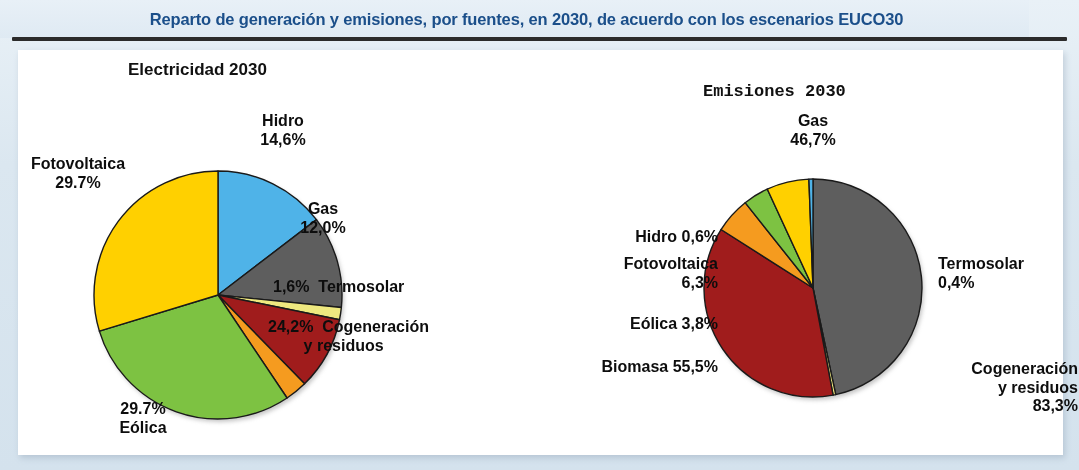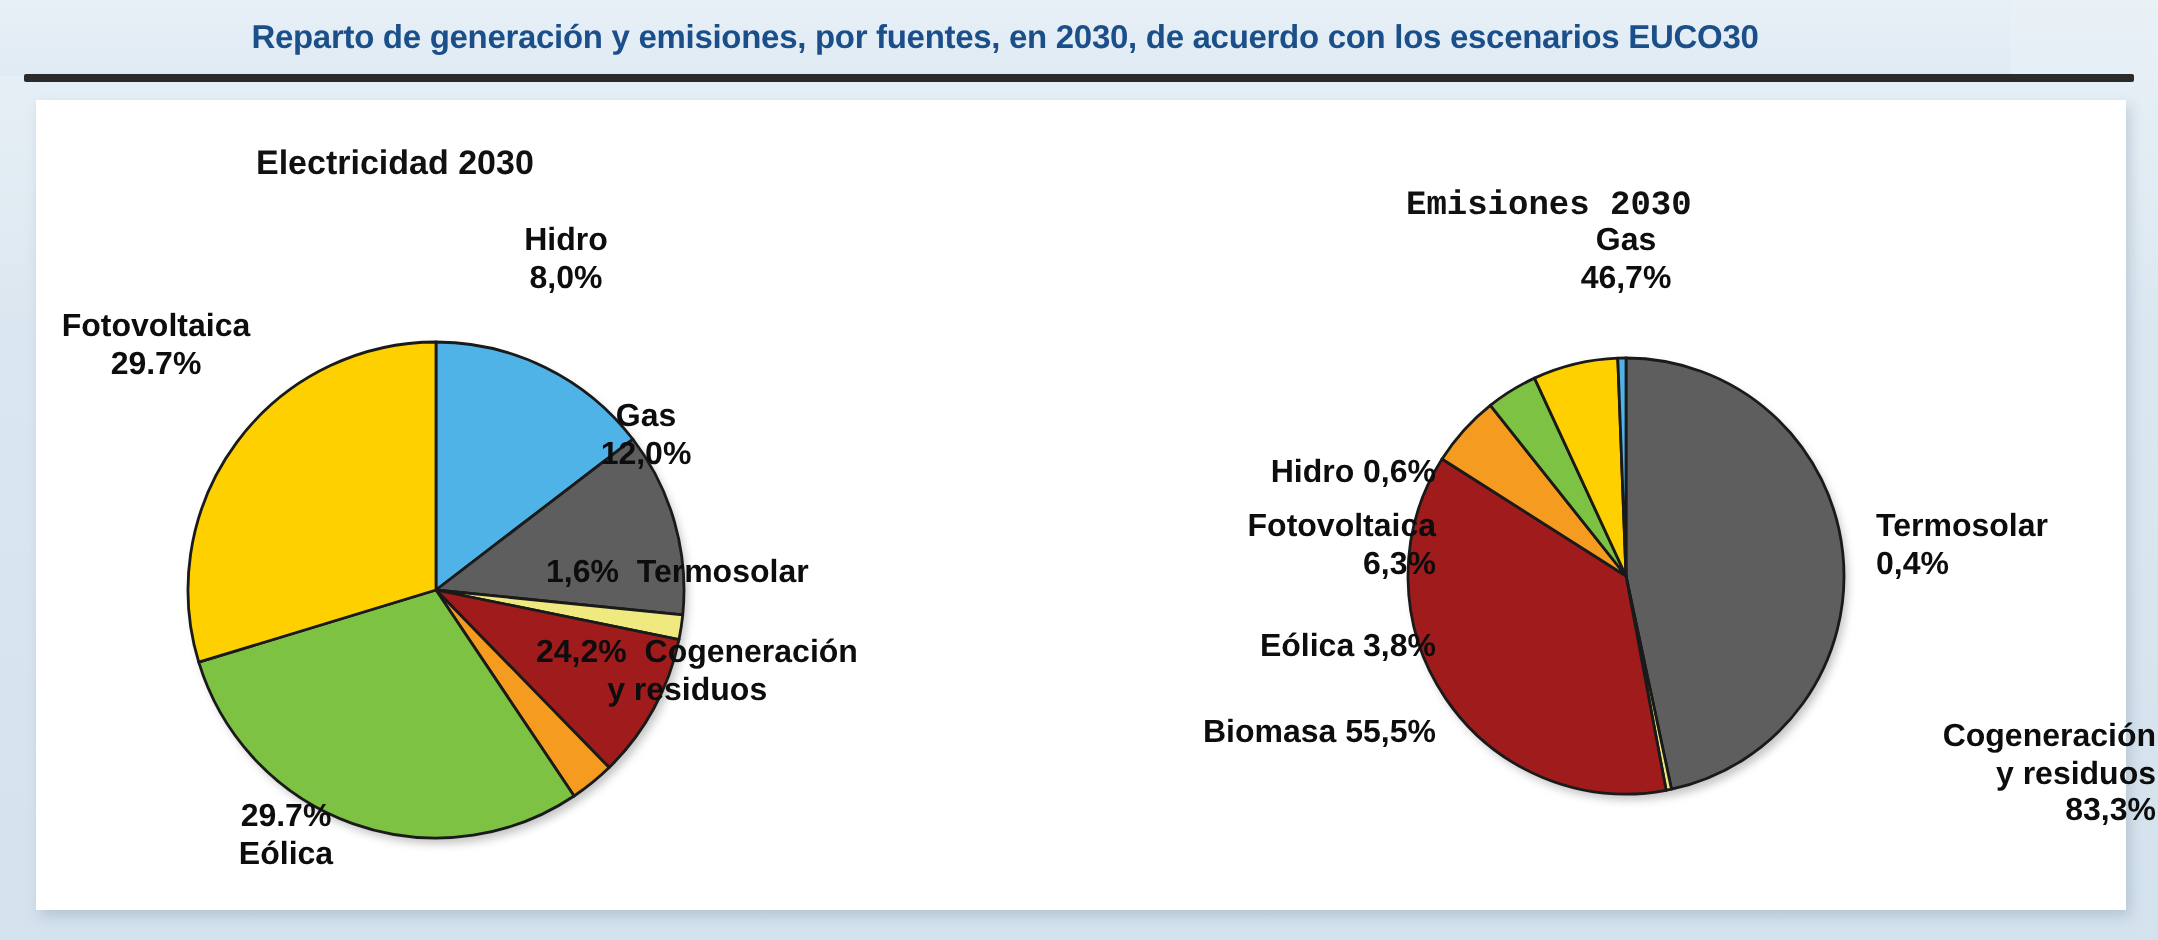--- a/index.html
+++ b/index.html
@@ -21,20 +21,21 @@
   .title-bar {
     position: absolute;
     left: 0;
     top: 0;
     width: 1005px;
     height: 38px;
     display: flex;
     align-items: center;
     justify-content: center;
     background: linear-gradient(180deg, #e8f0f7 0%, #dfeaf3 100%);
+    padding-left: 24px;
   }
   .title-text {
     color: #1b4f8a;
     font-size: 16.5px;
     font-weight: bold;
     letter-spacing: -0.15px;
     white-space: nowrap;
   }
   .title-rule {
     position: absolute;
@@ -59,21 +60,20 @@
   .chart-area { position: absolute; top: 0; height: 405px; }
   #chart-left  { left: 0;    width: 530px; }
   #chart-right { left: 530px; width: 515px; }
 
   .chart-title {
     position: absolute;
     font-size: 17px;
     font-weight: bold;
     color: #111111;
     white-space: nowrap;
-    margin-top: 12px;
   }
   #title-left  { left: 110px; top: 10px; }
   #title-right { left: 155px; top: 32px; font-family: Liberation Mono, monospace; }
 
   .pie-wrap { position: absolute; }
   #pie-left  { left: 75px;  top: 120px; width: 250px; height: 250px; }
   #pie-right { left: 155px; top: 128px; width: 220px; height: 220px; }
 
   .pie-wrap svg { display: block; overflow: visible; }
   .pie-shadow {
@@ -138,21 +138,21 @@
             <path d="M 125 125 L 223.45480943233156 49.616643085868915 A 124 124 0 0 1 248.37392610568122 137.44485264155063 Z" fill="#5E5E5E" stroke="#1a1a1a" stroke-width="1.4" stroke-linejoin="round"></path>
             <path d="M 125 125 L 248.37392610568122 137.44485264155063 A 124 124 0 0 1 246.50202649564662 149.76403758378646 Z" fill="#EFE97F" stroke="#1a1a1a" stroke-width="1.4" stroke-linejoin="round"></path>
             <path d="M 125 125 L 246.50202649564662 149.76403758378646 A 124 124 0 0 1 211.57251195519063 213.77612389470704 Z" fill="#A01C1C" stroke="#1a1a1a" stroke-width="1.4" stroke-linejoin="round"></path>
             <path d="M 125 125 L 211.57251195519063 213.77612389470704 A 124 124 0 0 1 194.05257644453533 227.99389150028077 Z" fill="#F59B1F" stroke="#1a1a1a" stroke-width="1.4" stroke-linejoin="round"></path>
             <path d="M 125 125 L 194.05257644453533 227.99389150028077 A 124 124 0 0 1 6.367705606705044 161.08848468670575 Z" fill="#7DC242" stroke="#1a1a1a" stroke-width="1.4" stroke-linejoin="round"></path>
             <path d="M 125 125 L 6.367705606705044 161.08848468670575 A 124 124 0 0 1 124.99999999999997 1 Z" fill="#FFD000" stroke="#1a1a1a" stroke-width="1.4" stroke-linejoin="round"></path>
           </svg>
       </div>
 
       <div class="lbl c" id="l-hidro">Hidro
-8,0%</div>
+14,6%</div>
       <div class="lbl c" id="l-fotovol">Fotovoltaica
 29.7%</div>
       <div class="lbl c" id="l-gas">Gas
 12,0%</div>
       <div class="lbl l" id="l-termosolar">1,6%  Termosolar</div>
       <div class="lbl l" id="l-cogen">24,2%  Cogeneración
         y residuos</div>
       <div class="lbl c" id="l-eolica">29.7%
 Eólica</div>
     </div>

